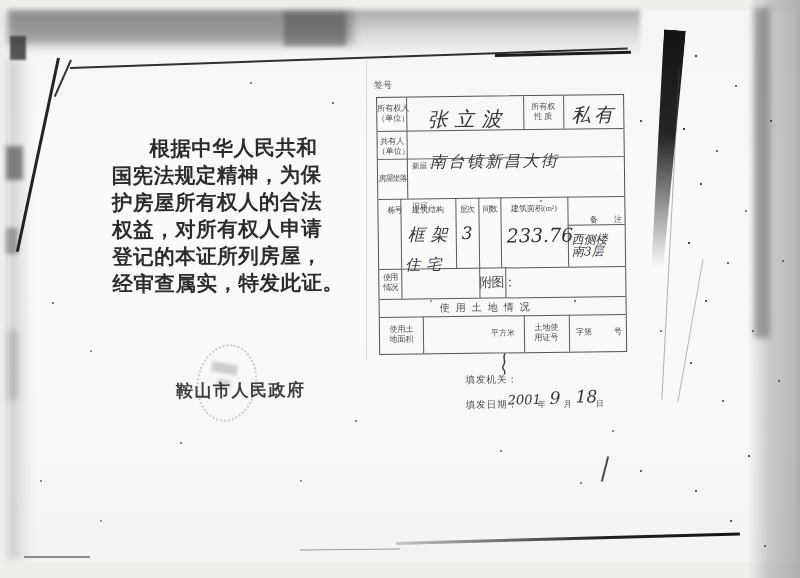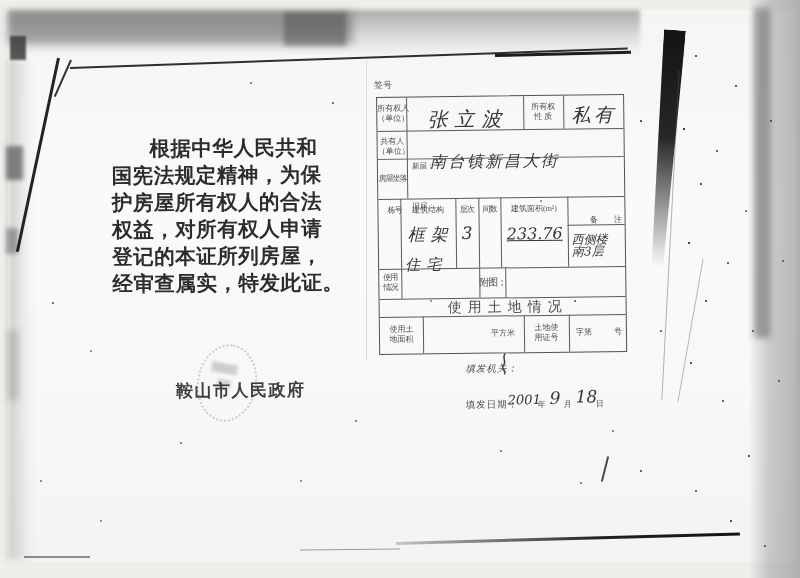--- a/index.html
+++ b/index.html
@@ -165,50 +165,50 @@
 
       <div class="lab tight" style="left:0;width:32px;top:108px;">栋号</div>
       <div class="lab" style="left:22px;width:55px;top:108px;">建筑结构</div>
       <div class="lab tight" style="left:77px;width:23px;top:108px;">层次</div>
       <div class="lab tight" style="left:100px;width:22px;top:108px;">间数</div>
       <div class="lab" style="left:122px;width:67px;top:108px;">建筑面积(m²)</div>
       <div class="lab" style="left:189px;width:57px;top:120px;letter-spacing:7px;text-indent:7px;margin-left:10px;">备 注</div>
 
       <div class="hw" style="left:29px;top:126px;font-size:17px;letter-spacing:6px;">框架</div>
       <div class="hw" style="left:83px;top:126px;font-size:17px;">3</div>
-      <div class="hw" style="left:128px;top:128px;font-size:16px;text-decoration:underline;">233.76</div>
+      <div class="hw" style="left:128px;top:128px;font-size:19px;">233.76</div>
       <div class="hw" style="left:193px;top:128px;font-size:12px;margin-top:8px;">西侧楼</div>
       <div class="hw" style="left:193px;top:148px;font-size:12px;">南3层</div>
 
       <div class="lab tight" style="left:0;width:22px;top:175px;">
         <div>使用</div>
         <div>情况</div>
       </div>
       <div class="hw" style="left:26px;top:158px;font-size:15px;letter-spacing:6px;">住宅</div>
-      <div class="lab tight" style="left:100px;width:26px;top:181px;font-size:10px;">附图：</div>
-
-      <div class="lab" style="left:68px;top:206px;font-size:14px;letter-spacing:6px;">使用土地情况</div>
+      <div class="lab tight" style="left:100px;width:26px;top:181px;font-size:13px;">附图：</div>
+
+      <div class="lab" style="left:60px;top:206px;font-size:10px;letter-spacing:6px;">使用土地情况</div>
 
       <div class="lab" style="left:0;width:43px;top:227px;text-align:center;">
         <div>使用土</div>
         <div>地面积</div>
       </div>
       <div class="lab" style="left:102px;width:42px;top:232px;font-size:8px;">平方米</div>
       <div class="lab" style="left:144px;width:45px;top:227px;">
         <div>土地使</div>
         <div>用证号</div>
       </div>
       <div class="lab" style="left:196px;top:232px;">字第</div>
       <div class="lab" style="left:234px;top:232px;">号</div>
     </div>
 
     <svg style="position:absolute;left:118px;top:262px;" width="20" height="24" viewBox="0 0 20 24">
       <path d="M10 1 C6 6 12 8 8 13 C5 17 11 16 9 22" stroke="#3a3f45" stroke-width="1.4" fill="none"></path>
     </svg>
-    <div class="footer-lab" style="left:88px;top:272px;font-style:italic;">填发机关：</div>
+    <div class="footer-lab" style="left:88px;top:283px;">填发机关：</div>
     <div class="footer-lab" style="left:88px;top:308px;">填发日期：</div>
     <div class="hw" style="left:130px;top:302px;font-size:13px;">2001</div>
     <div class="footer-lab" style="left:160px;top:309px;font-size:8px;">年</div>
     <div class="hw" style="left:172px;top:298px;font-size:17px;">9</div>
     <div class="footer-lab" style="left:186px;top:309px;font-size:8px;">月</div>
     <div class="hw" style="left:198px;top:297px;font-size:17px;">18</div>
     <div class="footer-lab" style="left:218px;top:309px;font-size:8px;">日</div>
   </div>
 </div>
 

